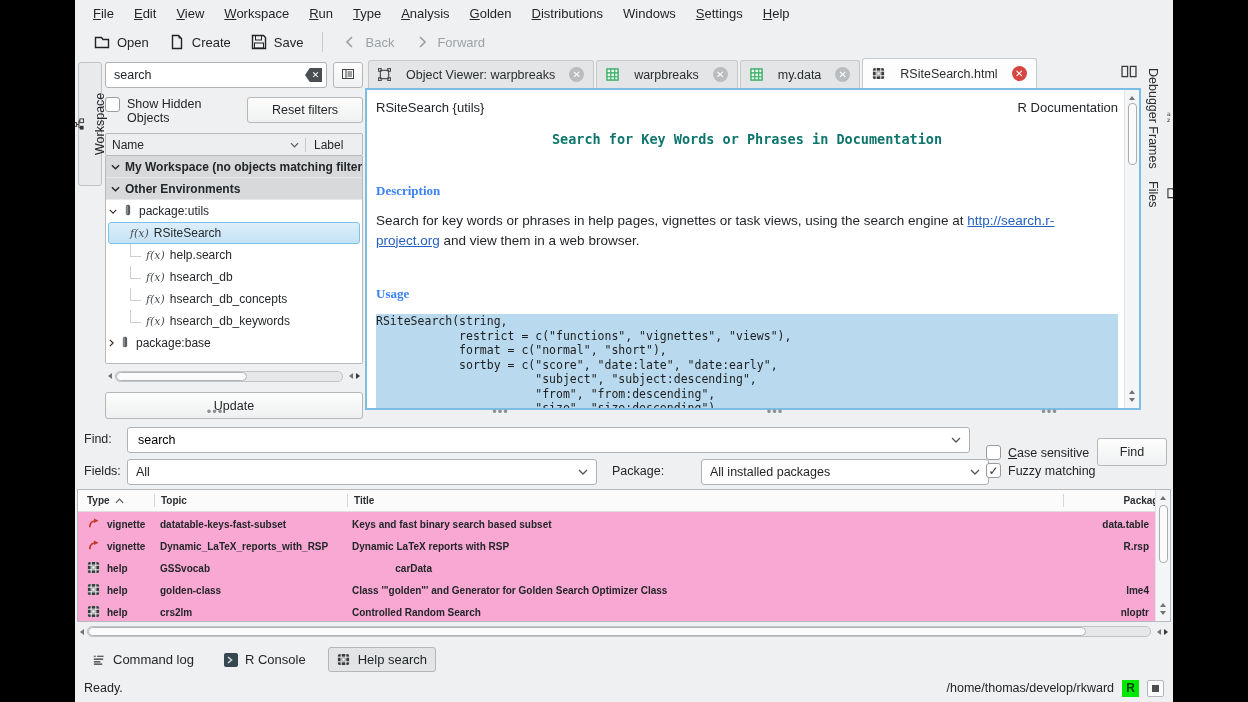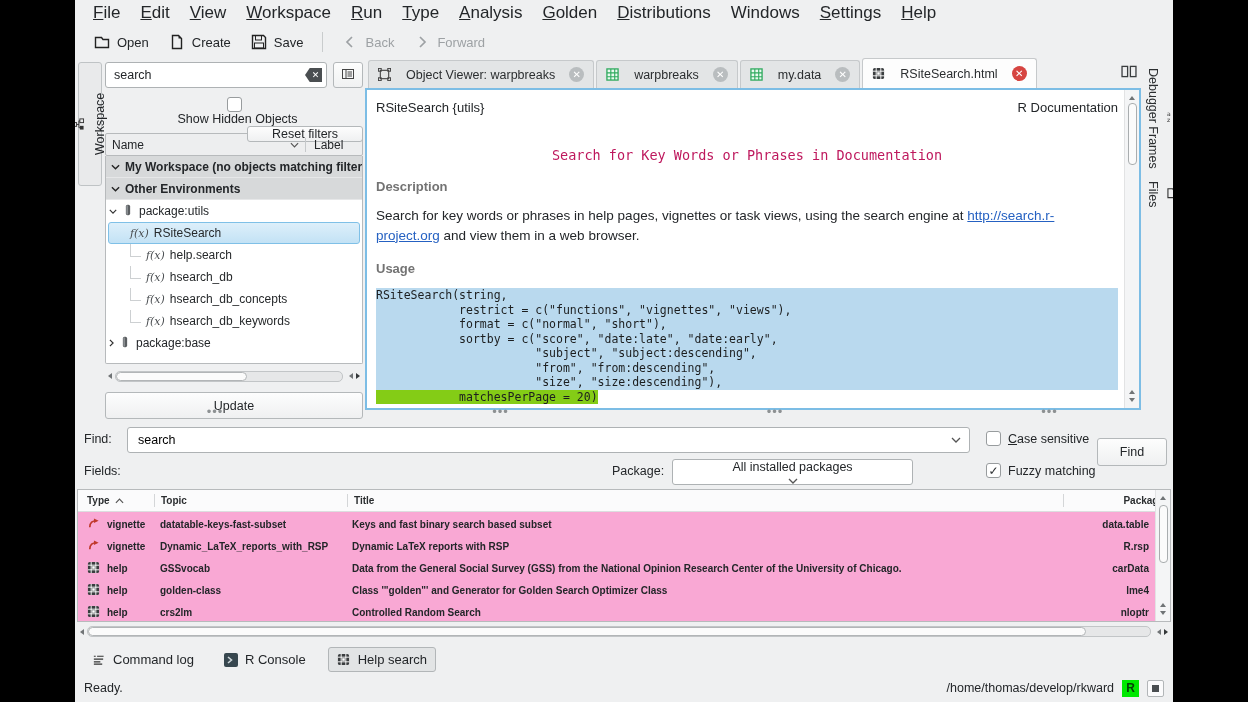--- a/index.html
+++ b/index.html
@@ -6,21 +6,21 @@
   html,body { margin:0; padding:0; }
   body {
     width:1248px; height:702px; background:#000; position:relative;
     font-family:"Liberation Sans", sans-serif; color:#232629;
     overflow:hidden;
   }
   .app { position:absolute; left:75px; top:0; width:1098px; height:702px; background:#eff0f1; overflow:hidden; }
 
   
   .menubar { height:26px; display:flex; align-items:center; padding-left:8px; }
-  .menu-item { display:inline-block; padding:4px 10px; font-size:17px; cursor:default; }
+  .menu-item { display:inline-block; padding:4px 10px; font-size:13px; cursor:default; }
   .mnemonic::first-letter { text-decoration:underline; }
 
   
   .toolbar { height:32px; display:flex; align-items:center; padding-left:10px; gap:2px; }
   .tool-btn { display:flex; align-items:center; gap:7px; font-size:13px; padding:4px 9px; border-radius:3px; }
   .tool-btn.disabled { color:#9da1a4; }
   .tool-sep { width:1px; height:20px; background:#c9cccd; margin:0 8px; }
   .icon16 { width:16px; height:16px; display:inline-block; }
 
   
@@ -36,21 +36,21 @@
   .sidebar { position:absolute; left:30px; top:0; width:258px; height:354px; font-size:12.5px; }
   .search-row { display:flex; gap:6px; margin-top:4px; height:26px; }
   .search-input-wrap { flex:1; position:relative; }
   .search-input { width:100%; height:26px; border:1px solid #aeb2b4; border-radius:3px; padding:0 24px 0 8px;
     font-size:12.5px; font-family:"Liberation Sans", sans-serif; background:#fff; color:#232629; outline:none; }
   .clear-icon { position:absolute; right:5px; top:6px; width:17px; height:14px; background:#4a4e51;
     clip-path:polygon(28% 0,100% 0,100% 100%,28% 100%,0 50%); color:#fff; font-size:9px; line-height:14px;
     text-align:center; padding-left:4px; }
   .sq-btn { width:30px; height:26px; border:1px solid #b4b8ba; border-radius:3px;
     background:linear-gradient(#fdfdfd,#f0f1f2); display:flex; align-items:center; justify-content:center; }
-  .filter-row { display:flex; align-items:center; margin-top:9px; height:26px;flex-direction:column; }
+  .filter-row { display:flex; align-items:flex-start; margin-top:9px; height:26px; }
   .checkbox { width:15px; height:15px; background:#fff; border:1px solid #989c9e; border-radius:3px;
     display:inline-flex; align-items:center; justify-content:center; font-size:12px; color:#2e3133; flex:none; }
   .cb-label { margin-left:7px; display:inline-block; }
   .btn { border:1px solid #b4b8ba; border-radius:3px; background:linear-gradient(#fdfdfd,#eff0f1);
     font-size:12.5px; text-align:center; color:#232629; display:flex; align-items:center; justify-content:center; }
   .reset-btn { margin-left:auto; width:116px; height:26px; }
   .col-header { margin-top:10px; height:23px; border:1px solid #b7babc; border-radius:2px; background:#edeeef;
     display:flex; align-items:center; font-size:12px; }
   .col-name { flex:1; display:flex; align-items:center; padding:0 6px; gap:4px; }
   .col-name span:first-child { flex:1; }
@@ -90,23 +90,23 @@
     line-height:15px; text-align:center; flex:none; }
   .tab-close.red { background:#d64541; }
   .icon14 { width:14px; height:14px; display:inline-block; flex:none; }
   .tabbar-right { position:absolute; right:4px; top:6px; }
 
   .doc-view { position:absolute; left:0; top:30px; width:776px; height:322px; background:#fff;
     border:2px solid #7cbde5; }
   .doc-content { position:absolute; left:0; top:0; right:15px; bottom:0; padding:10px 6px 0 9px; overflow:hidden;
     font-size:13.5px; }
   .doc-head { display:flex; justify-content:space-between; font-size:13px; }
-  .doc-title { text-align:center; font-family:"DejaVu Sans Mono", monospace; font-weight:normal; font-size:13.5px;
-    color:#be185d; margin-top:32px; }
-  .doc-h2 { font-family:Liberation Sans, sans-serif; font-weight:bold; font-size:13px; color:#737373; margin-top:16px; }
+  .doc-title { text-align:center; font-family:"DejaVu Sans Mono", monospace; font-weight:bold; font-size:13.5px;
+    color:#0f766e; margin-top:16px; }
+  .doc-h2 { font-family:Liberation Serif, serif; font-weight:bold; font-size:13px; color:#3b82f6; margin-top:36px; }
   .doc-p { margin-top:12px; line-height:1.45; }
   .doc-link { color:#2561c2; text-decoration:underline; }
   .codeblock { margin-top:12px; font-family:"DejaVu Sans Mono", monospace; font-size:11.5px; line-height:14.5px; color:#1c1e1f; }
   .code-line { white-space:pre; background:#b9d9ee; }
   .code-line:last-child { background:transparent; }
   .code-line:last-child span { background:#84cc16; }
 
   .vscroll { position:absolute; top:0; right:0; bottom:0; width:15px; background:#f4f5f6; border-left:1px solid #e2e3e4;
     display:flex; flex-direction:column; align-items:center; padding:3px 0; }
   .vscroll .vtrack { flex:1; width:9px; position:relative; margin:3px 0; }
@@ -443,29 +443,37 @@
   <div class="find-panel">
     <span class="fp-label" style="left:9px; top:11px;">Find:</span>
     <div class="combo" style="left:52px; top:6px; width:843px;">
       <input value="search" style="">
       <span class="chev">
           <svg viewBox="0 0 10 6" width="10" height="6">
             <path d="M1 1 L5 5 L9 1" fill="none" stroke="#555" stroke-width="1.3"></path>
           </svg>
         </span>
     </div>
-    <div class="fp-check" style="left:911px; top:10px;">
+    <div class="fp-check" style="left:911px; top:24px;">
       <span class="checkbox"></span>
       <span class="cb-label mnemonic">Case sensitive</span>
     </div>
     <div class="btn find-btn">Find</div>
 
     <span class="fp-label" style="left:9px; top:43px;">Fields:</span>
+    <div class="combo" style="left:52px; top:38px; width:470px;">
+      <span class="cv">All</span>
+      <span class="chev">
+          <svg viewBox="0 0 10 6" width="10" height="6">
+            <path d="M1 1 L5 5 L9 1" fill="none" stroke="#555" stroke-width="1.3"></path>
+          </svg>
+        </span>
+    </div>
     <span class="fp-label" style="left:537px; top:43px;">Package:</span>
-    <div class="combo" style="left:597px; top:38px; width:241px;flex-direction:column;">
+    <div class="combo" style="left:626px; top:38px; width:288px;">
       <span class="cv">All installed packages</span>
       <span class="chev">
           <svg viewBox="0 0 10 6" width="10" height="6">
             <path d="M1 1 L5 5 L9 1" fill="none" stroke="#555" stroke-width="1.3"></path>
           </svg>
         </span>
     </div>
     <div class="fp-check" style="left:911px; top:42px;">
       <span class="checkbox">✓</span>
       <span class="cb-label">Fuzzy matching</span>
@@ -517,21 +525,20 @@
       <div class="res-row">
         <span class="rc-type">
             <span class="icon14"><svg viewBox="0 0 14 14" width="13" height="13">
                 <rect x="1" y="1" width="12" height="12" rx="2" fill="#3a3d3f"></rect>
                 <path d="M4.5 1v12 M9.5 1v12 M1 4.5h12 M1 9.5h12" stroke="#fff" stroke-width="1"></path>
                 <rect x="5.6" y="5.6" width="2.8" height="2.8" fill="#fff"></rect>
               </svg></span>
             <span>help</span>
           </span>
         <span class="rc-topic">GSSvocab</span>
-        <span class="rc-title">Data from the General Social Survey (GSS) from the National Opinion Research Center of the University of Chicago.</span>
         <span class="rc-pkg">carData</span>
       </div>
       <div class="res-row">
         <span class="rc-type">
             <span class="icon14"><svg viewBox="0 0 14 14" width="13" height="13">
                 <rect x="1" y="1" width="12" height="12" rx="2" fill="#3a3d3f"></rect>
                 <path d="M4.5 1v12 M9.5 1v12 M1 4.5h12 M1 9.5h12" stroke="#fff" stroke-width="1"></path>
                 <rect x="5.6" y="5.6" width="2.8" height="2.8" fill="#fff"></rect>
               </svg></span>
             <span>help</span>

